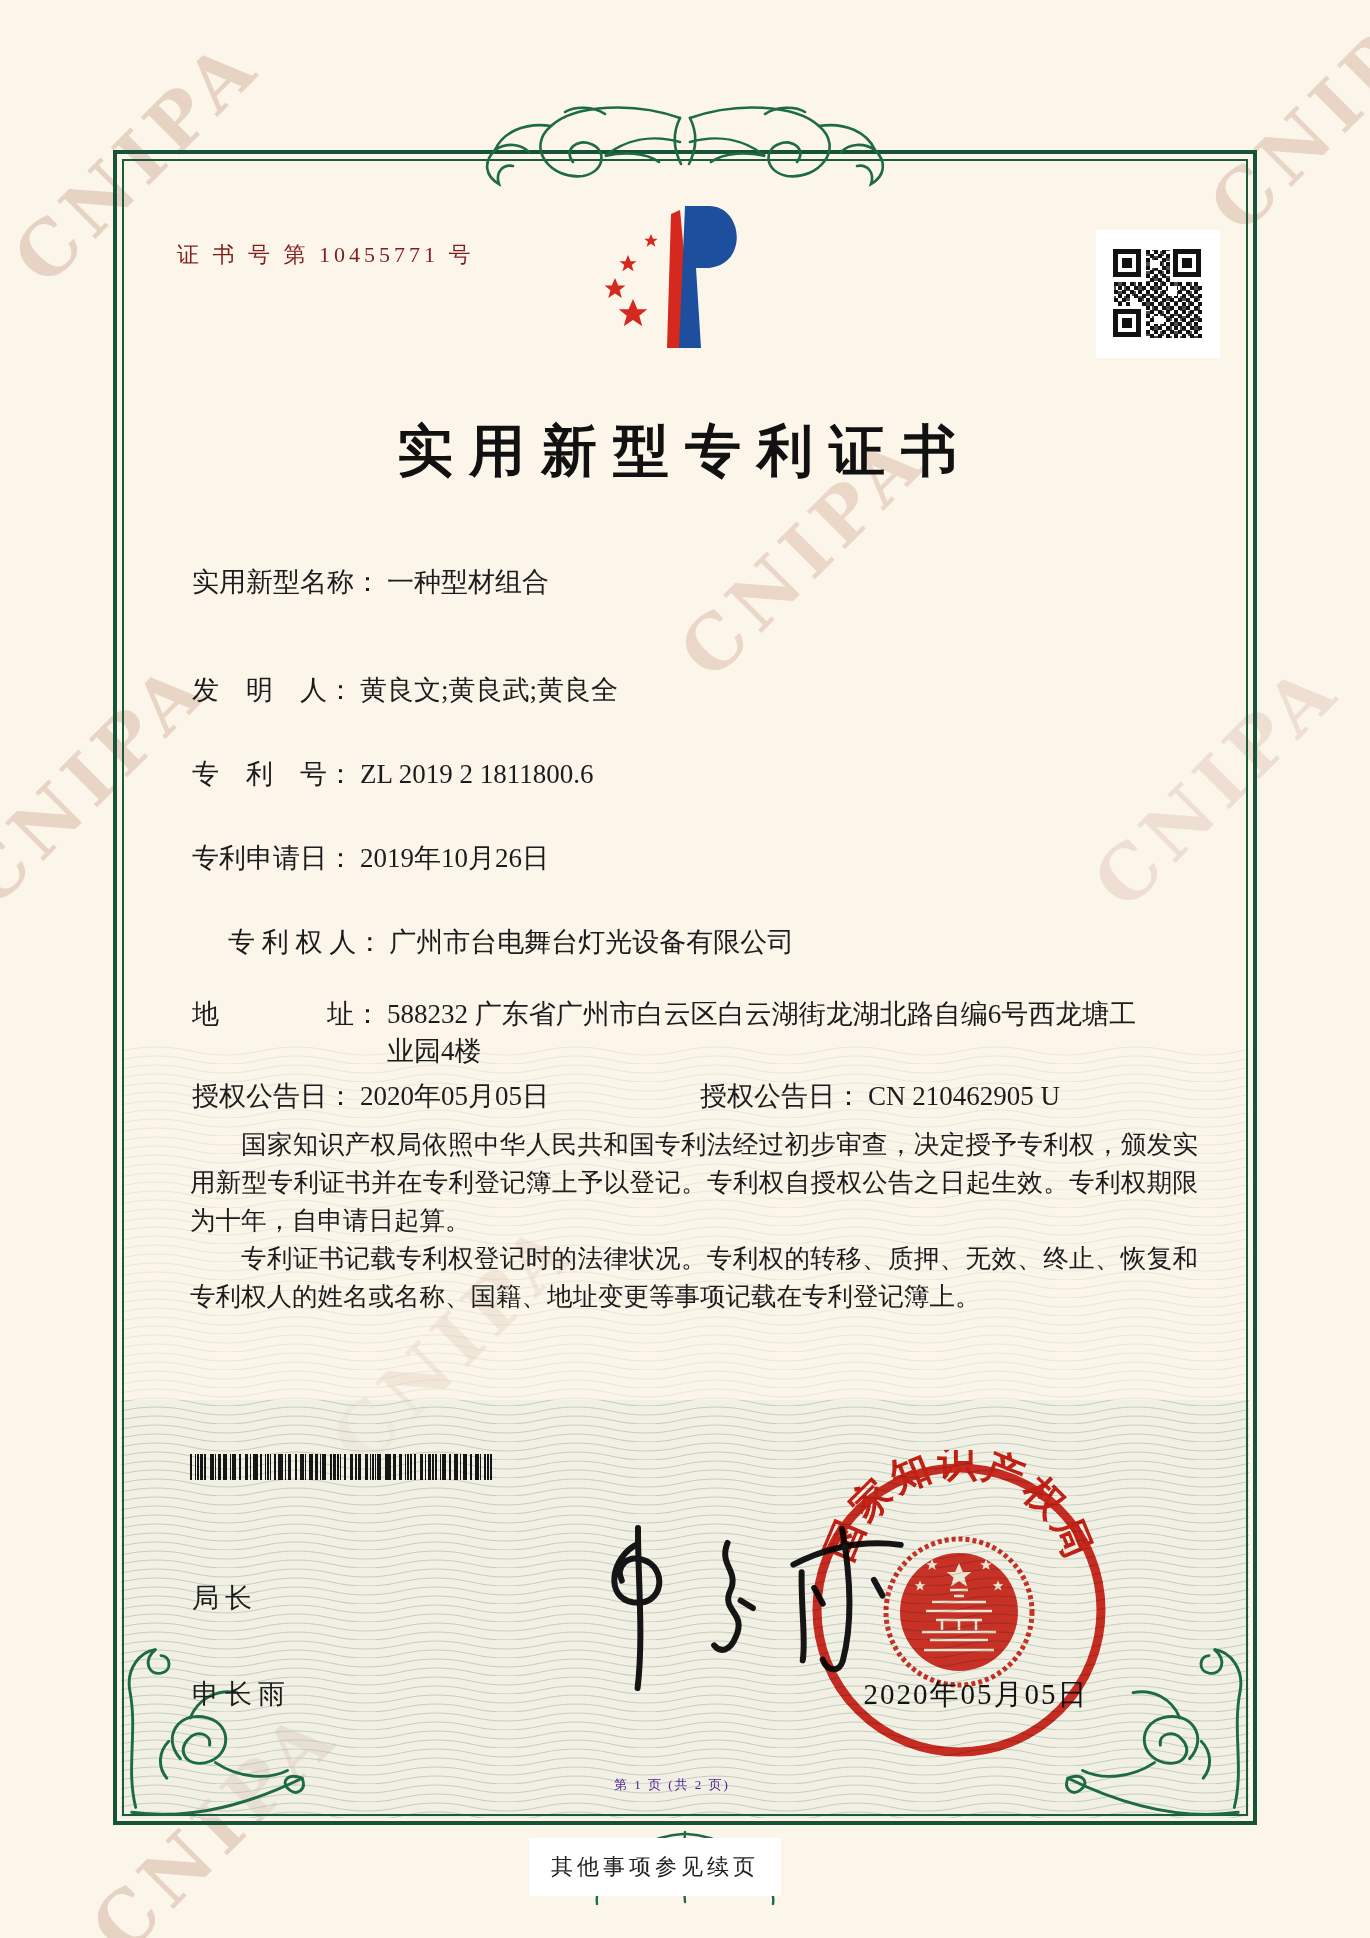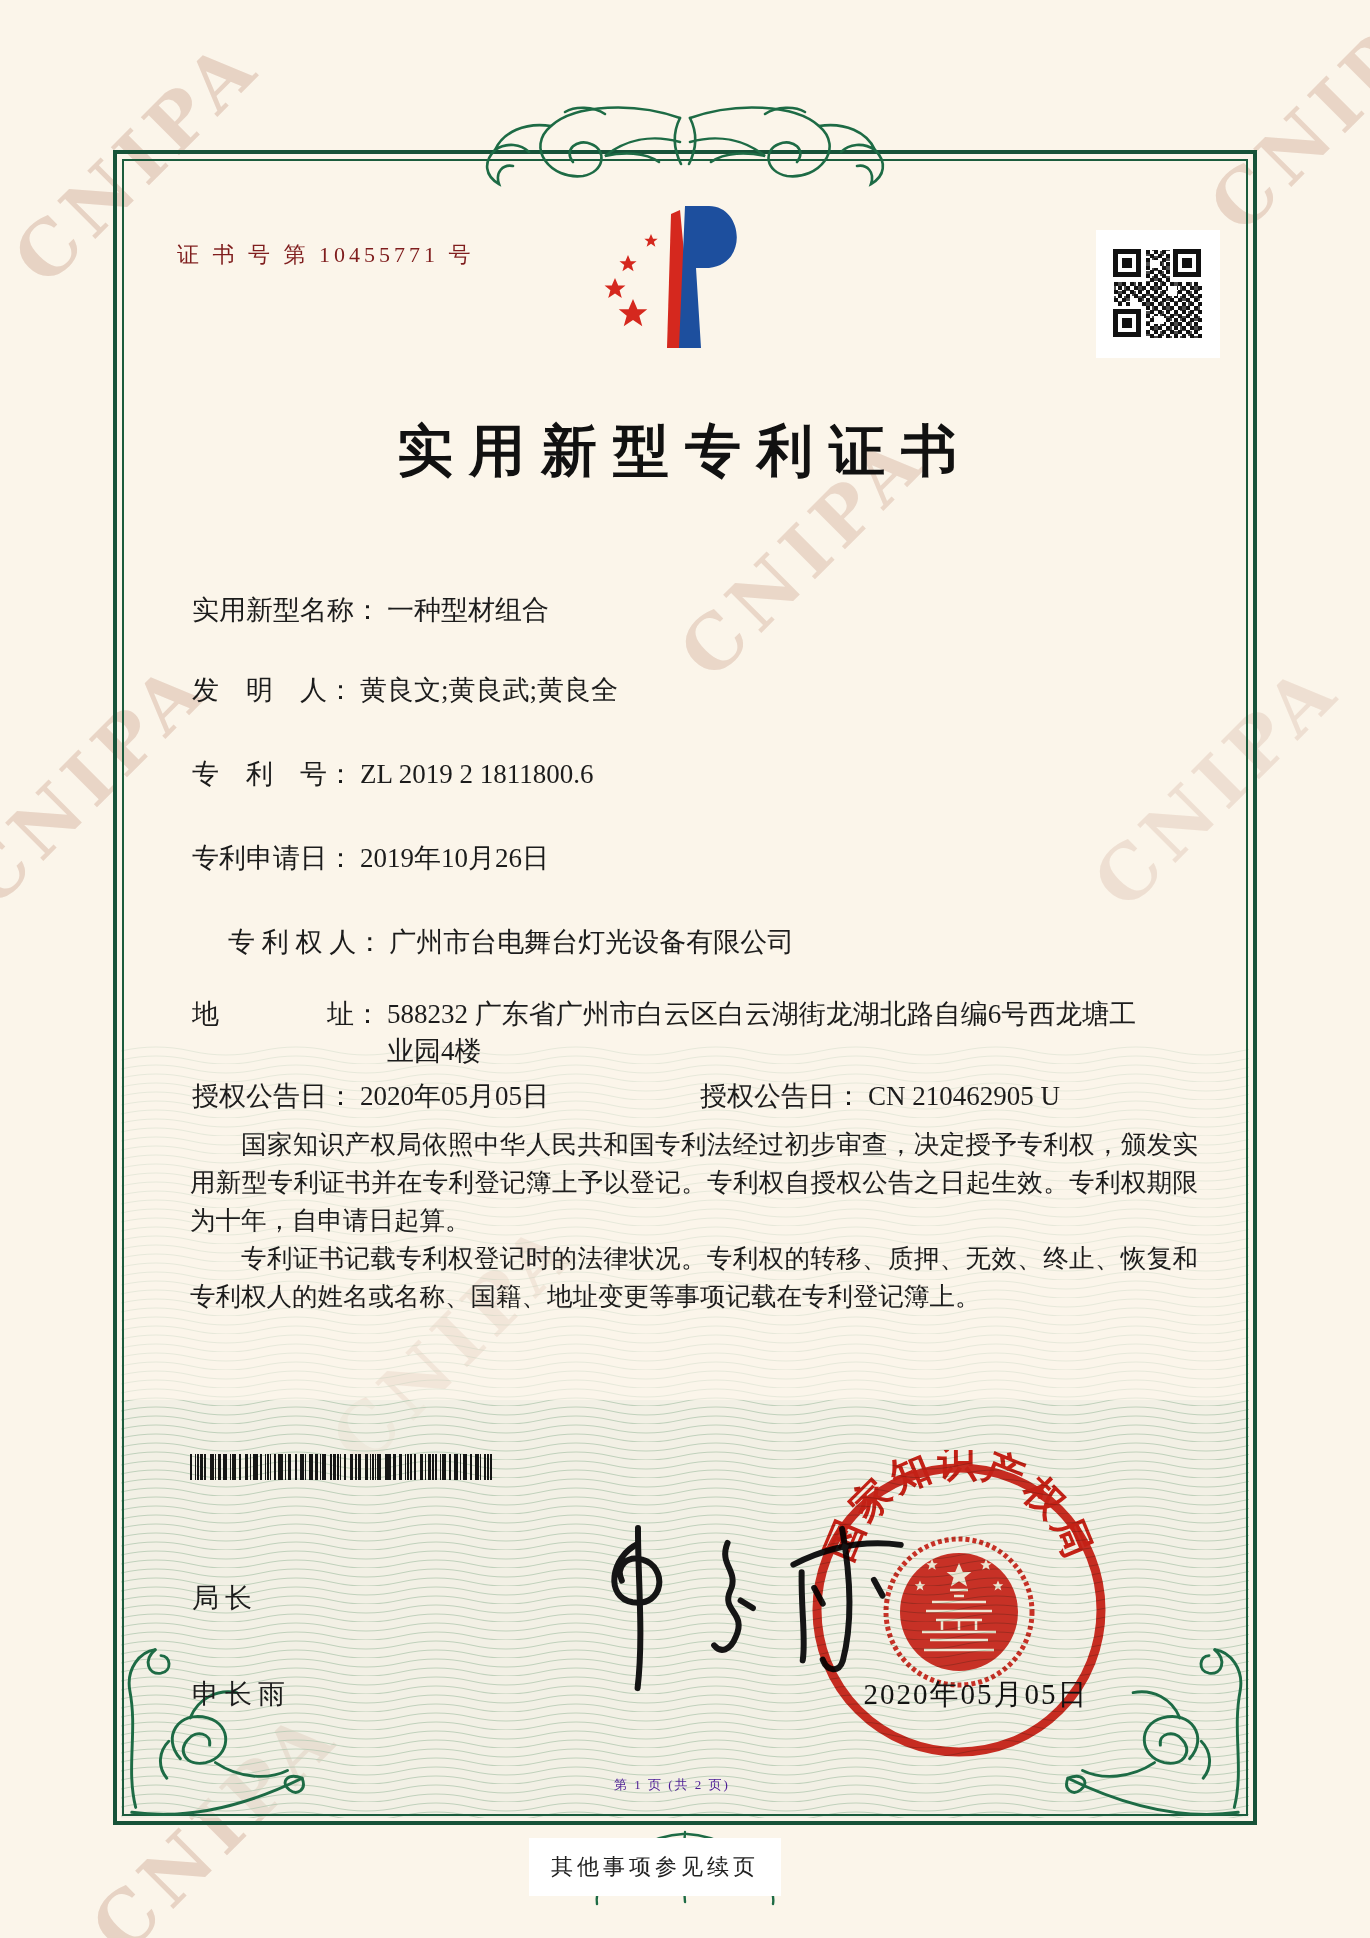--- a/index.html
+++ b/index.html
@@ -190,21 +190,21 @@
         <rect x="0" y="60" width="36" height="36" fill="#fff"></rect>
           <rect x="3" y="63" width="28" height="28" fill="#111"></rect>
           <rect x="8" y="68" width="18" height="18" fill="#fff"></rect>
           <rect x="12" y="72" width="10" height="10" fill="#111"></rect>
       </g>
     </svg>
   </div>
 
   <div class="doc-title">实用新型专利证书</div>
 
-  <div class="row" style="top:592px;">
+  <div class="row" style="top:564px;">
     <span class="label">实用新型名称：</span><span class="value">一种型材组合</span>
   </div>
   <div class="row" style="top:672px;">
     <span class="label">发　明　人：</span><span class="value">黄良文;黄良武;黄良全</span>
   </div>
   <div class="row" style="top:756px;">
     <span class="label">专　利　号：</span><span class="value">ZL 2019 2 1811800.6</span>
   </div>
   <div class="row" style="top:840px;">
     <span class="label">专利申请日：</span><span class="value">2019年10月26日</span>

